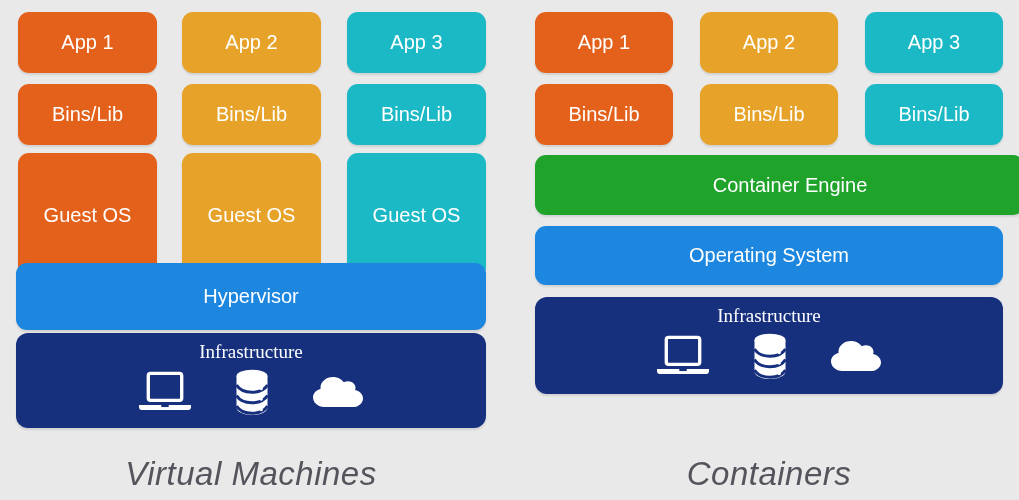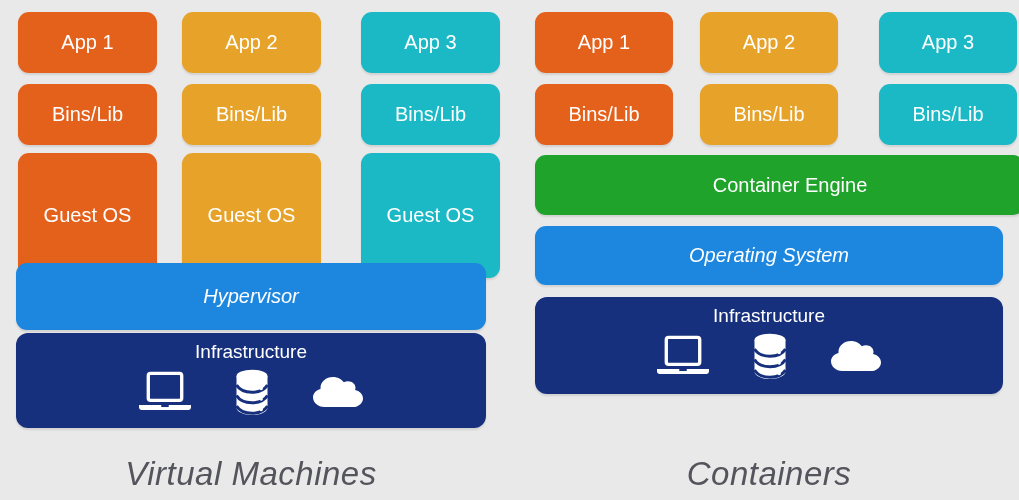--- a/index.html
+++ b/index.html
@@ -16,22 +16,22 @@
   .box{
     position:absolute;
     border-radius:11px;
     display:flex;align-items:center;justify-content:center;
     color:#FFFFFF;
     font-size:20px;
     box-shadow:0 2px 2px rgba(0,0,0,0.10);
   }
   .orange{background:#E4611B;}
   .amber{background:#E7A329;}
-  .teal{background:#1BB9C6;margin-left:14px;}
-  .blue{background:#1D87E0;font-style:italic;}
+  .teal{background:#1BB9C6;}
+  .blue{background:#1D87E0;}
   .navy{background:#17307E;border-radius:12px;}
   .green{background:#1FA32B;}
 
   
   #panel-vm .col0{left:2px;width:139px;}
   #panel-vm .col1{left:166px;width:139px;}
   #panel-vm .col2{left:331px;width:139px;}
   #panel-vm .row-app{top:12px;height:61px;}
   #panel-vm .row-bins{top:84px;height:61px;}
   #panel-vm .row-guest{top:153px;height:125px;}
@@ -45,21 +45,21 @@
   #panel-ct .row-app{top:12px;height:61px;}
   #panel-ct .row-bins{top:84px;height:61px;}
   #panel-ct .bar-engine{left:0;width:468px;top:155px;height:60px;padding-left:21px;}
   #panel-ct .bar-os{left:0;width:468px;top:226px;height:59px;}
   #panel-ct .bar-infra{left:0;width:468px;top:297px;height:97px;}
 
   .infra{
     flex-direction:column;justify-content:flex-start;
     padding-top:7px;box-sizing:border-box;
   }
-  .infra .infra-label{font-size:19px;line-height:24px;}
+  .infra .infra-label{font-size:19px;line-height:24px;font-family:Liberation Serif, serif;}
   .icon-row{
     display:flex;align-items:center;justify-content:center;
     gap:44px;margin-top:5px;width:100%;
   }
   .icon-row svg{display:block;}
 
   .caption{
     position:absolute;top:448px;left:0;width:100%;height:52px;
     display:flex;align-items:center;justify-content:center;
     color:#54545C;font-size:33px;letter-spacing:0.5px;font-style:italic;

